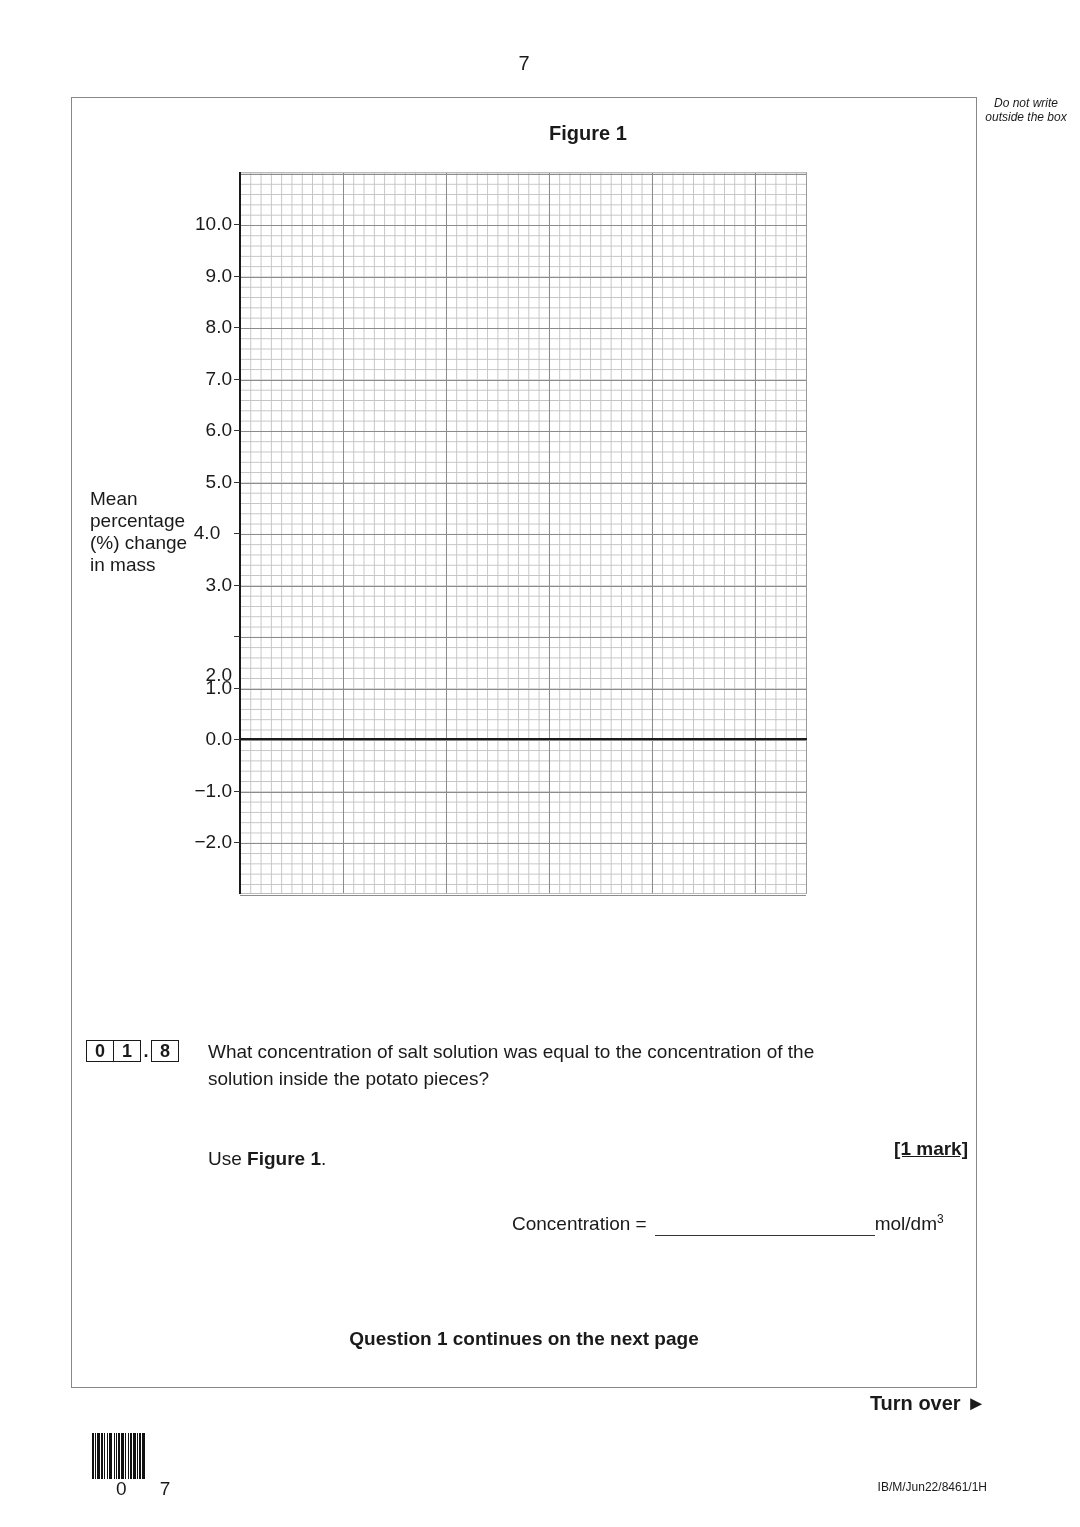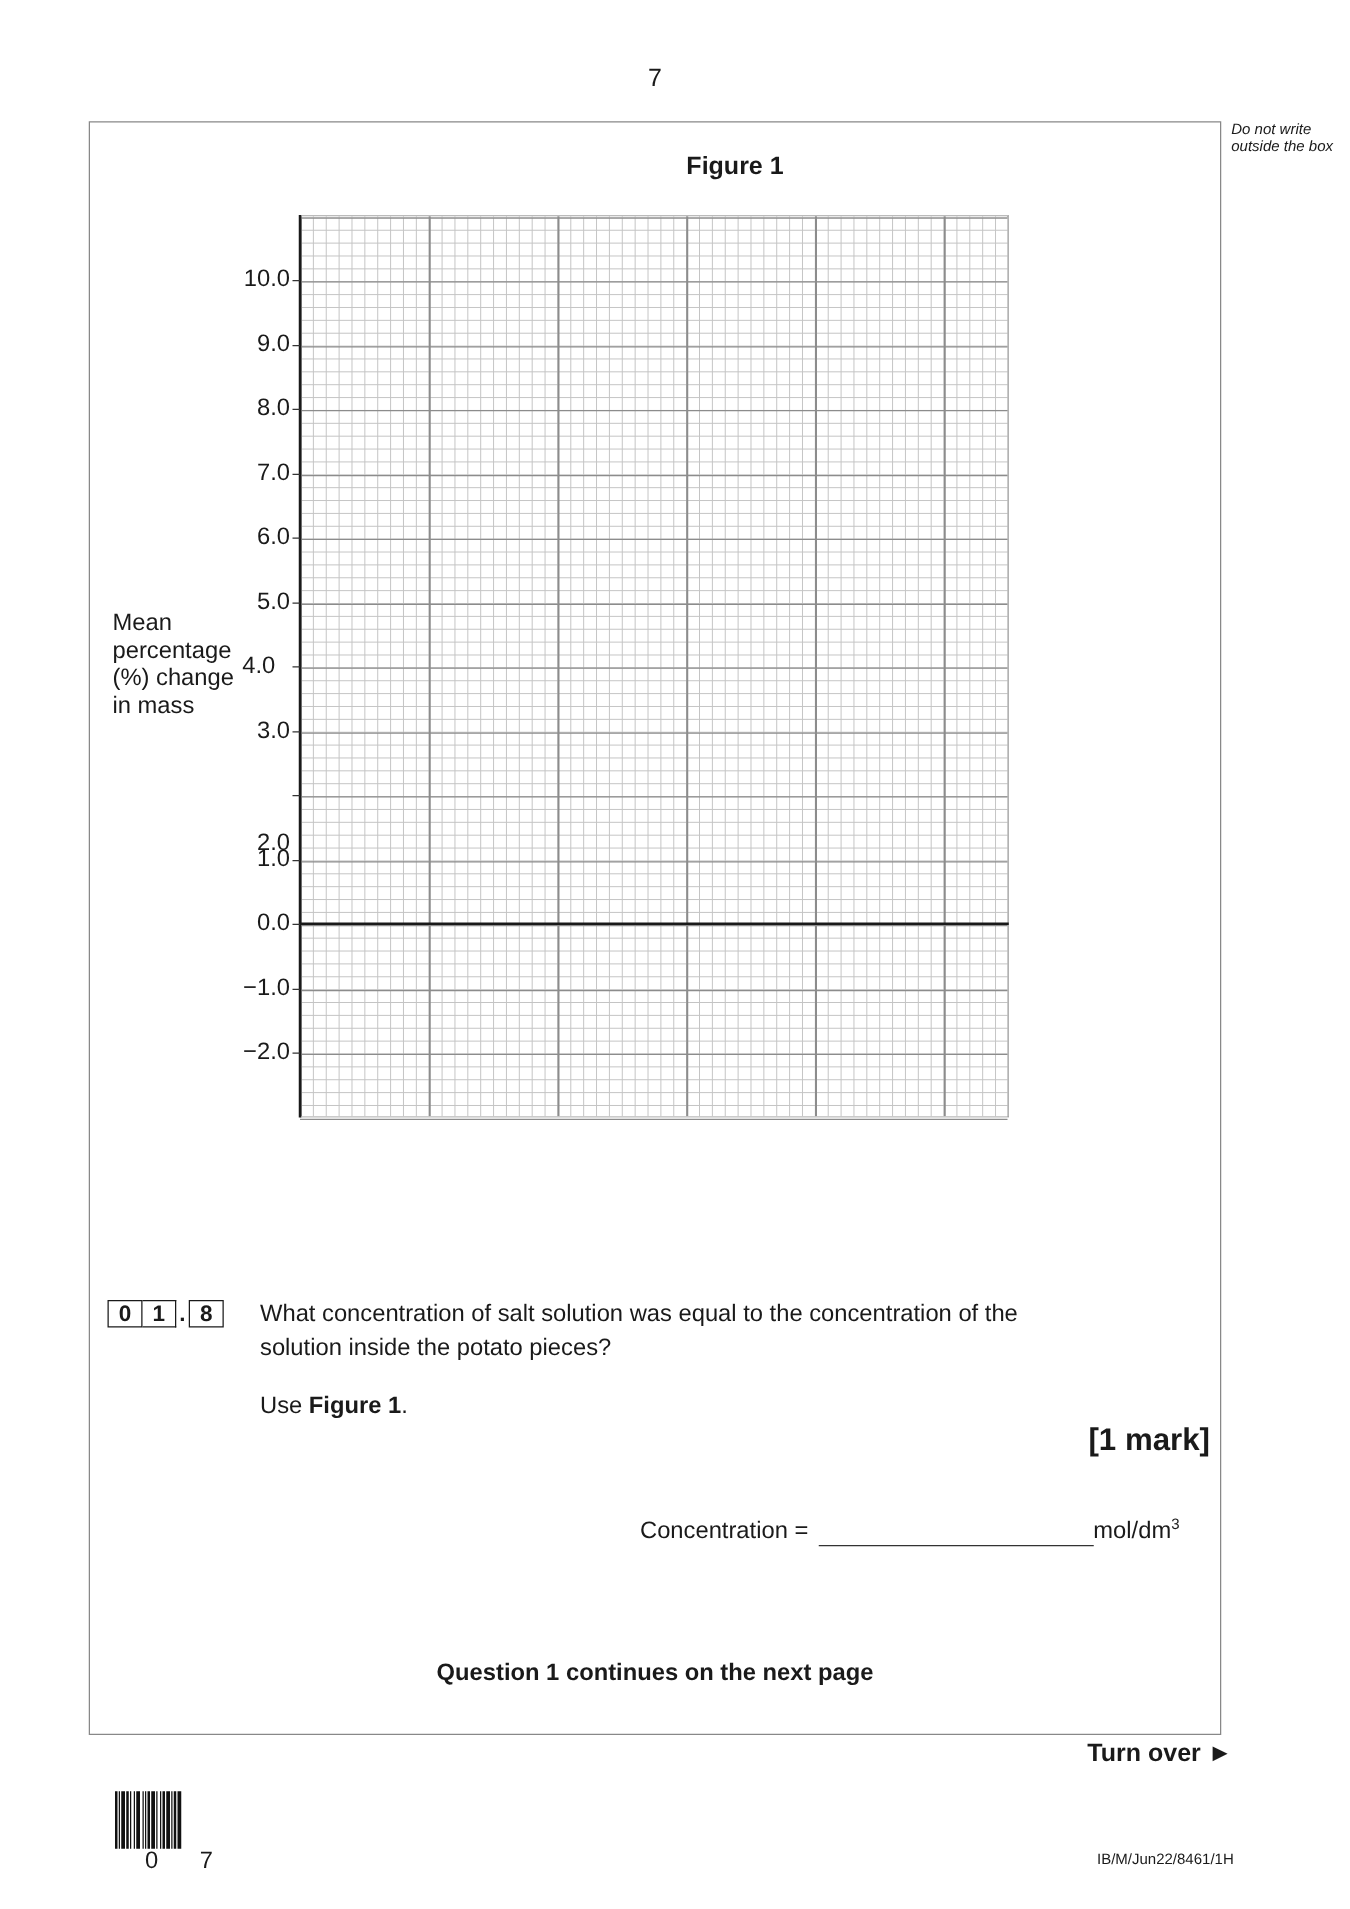--- a/index.html
+++ b/index.html
@@ -1,20 +1,20 @@
 <!DOCTYPE html>
 <html><head>
 <meta charset="utf-8">
 <style>
   html, body { margin: 0; padding: 0; background: #ffffff; }
   body { width: 1080px; height: 1527px; position: relative; overflow: hidden;
          font-family: "Liberation Sans", sans-serif; color: #1a1a1a; }
   .abs { position: absolute; }
   .page-number { left: 0; width: 1048px; top: 52px; text-align: center; font-size: 20px; }
-  .margin-note { left: 985px; width: 82px; top: 96px; text-align: left; font-size: 12px; font-style: italic; line-height: 14px; }
+  .margin-note { left: 985px; width: 82px; top: 96px; text-align: center; font-size: 12px; font-style: italic; line-height: 14px; }
   .frame { left: 71px; top: 97px; width: 906px; height: 1291px; border: 1px solid #888; box-sizing: border-box; }
   .fig-title { left: 470px; width: 236px; top: 122px; text-align: center; font-size: 20px; font-weight: bold; }
   .grid { left: 240px; top: 172px; width: 567px; height: 722px;
     background-color: #fff;
     background-image:
       linear-gradient(to right, #8c8c8c 1.4px, transparent 1.4px),
       linear-gradient(to bottom, #8c8c8c 1.4px, transparent 1.4px),
       linear-gradient(to right, #c4c4c4 1px, transparent 1px),
       linear-gradient(to bottom, #c4c4c4 1px, transparent 1px);
     background-size: 103px 103px, 103px 103px, 10.3px 10.3px, 10.3px 10.3px;
@@ -25,22 +25,22 @@
   .zero-line { left: 240px; top: 738px; width: 567px; height: 2px; background: #1a1a1a; }
   .tick { width: 6px; height: 1px; background: #333; left: 234px; }
   .tick-label { width: 50px; left: 182px; text-align: right; font-size: 19px; line-height: 20px; }
   .y-title { left: 90px; top: 488px; font-size: 19px; line-height: 22px; width: 110px; }
   .qnum { left: 86px; top: 1039px; height: 24px; display: flex; align-items: center; }
   .qbox { width: 28px; height: 22px; border: 1px solid #1a1a1a; display: inline-flex; align-items: center; justify-content: center;
           font-weight: bold; font-size: 18px; box-sizing: border-box; }
   .qbox + .qbox { border-left: none; width: 27px; }
   .qdot { width: 10px; text-align: center; font-weight: bold; font-size: 18px; }
   .question { left: 208px; top: 1038px; width: 660px; font-size: 19px; line-height: 27px; }
-  .use-fig { left: 208px; top: 1114px; font-size: 19px; }
-  .marks { right: 112px; top: 1138px; font-size: 25px; font-weight: bold; }
+  .use-fig { left: 208px; top: 1148px; font-size: 19px; }
+  .marks { right: 112px; top: 1138px; font-size: 19px; font-weight: bold; text-decoration: underline; }
   .answer { left: 512px; top: 1212px; font-size: 19px; display: flex; align-items: flex-end; }
   .answer-line { display: inline-block; width: 220px; border-bottom: 1px solid #333; height: 22px; margin: 0 0 -1px 8px; }
   .unit sup { font-size: 12px; }
   .continues { left: 0; width: 1048px; top: 1328px; text-align: center; font-size: 19px; font-weight: bold; }
   .turn-over { right: 94px; top: 1392px; font-size: 20px; font-weight: bold; text-align: center; }
   .barcode { left: 92px; top: 1433px; width: 96px; height: 46px; display: flex; align-items: stretch; }
   .barcode span { display: block; background: #111; height: 100%; }
   .barcode-num { left: 116px; top: 1478px; font-size: 19px; letter-spacing: 14px; }
   .paper-ref { right: 93px; top: 1480px; font-size: 12px; }
 </style>

